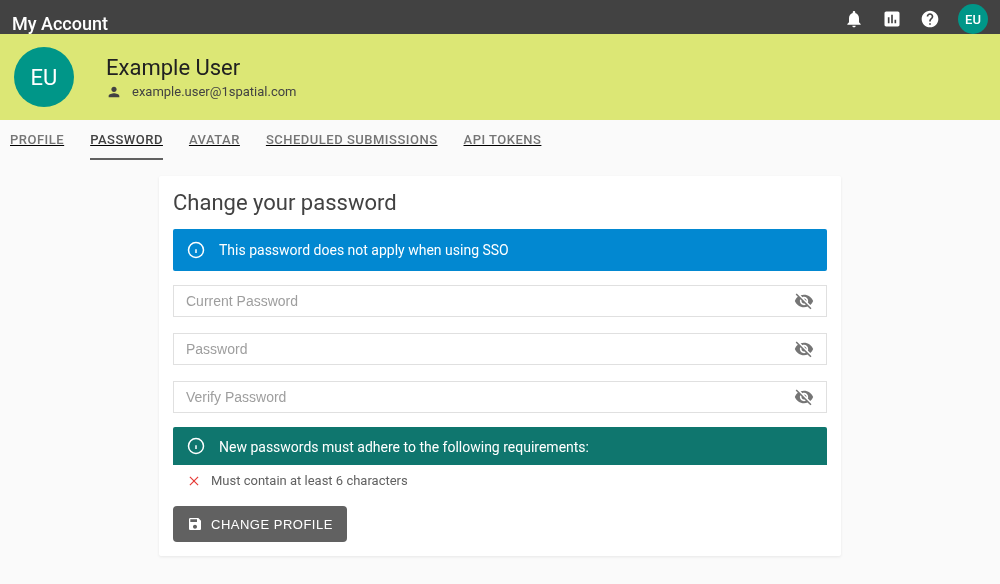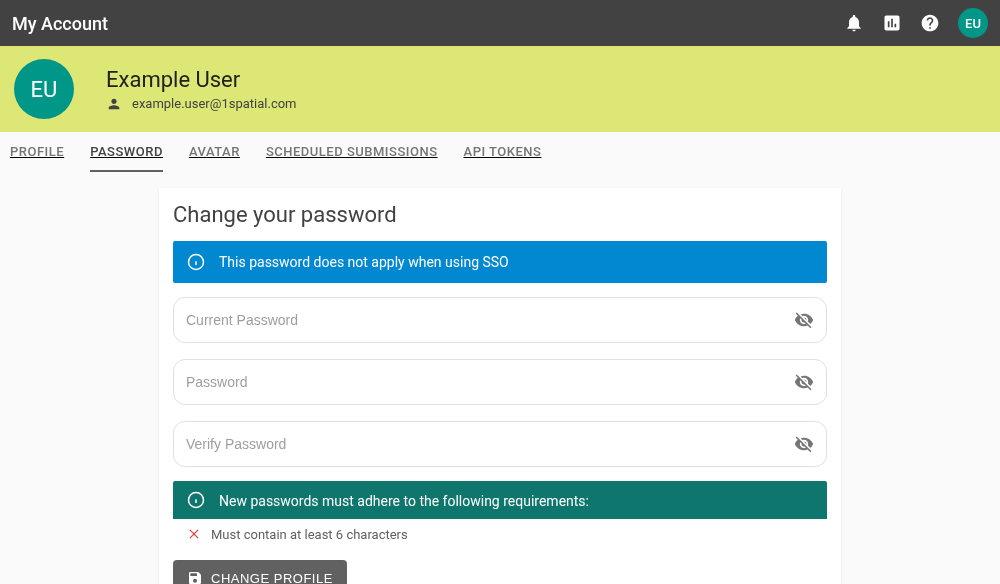--- a/index.html
+++ b/index.html
@@ -1,23 +1,23 @@
 <!DOCTYPE html>
 <html><head>
   <meta charset="utf-8">
   <style>
     * { margin: 0; padding: 0; box-sizing: border-box; }
     body { font-family: Roboto, Arial, sans-serif; background: #fafafa; width: 1000px; height: 584px; overflow: hidden; }
 
     .topbar {
       background: #424242;
       color: #fff;
-      height: 46px;
-      display: flex;
-      align-items: center;
+      height: 34px;
+      display: flex;
+      align-items: flex-end;
       padding: 0 12px;
     }
     .topbar-title { font-size: 18px; font-weight: 500; flex: 1; }
     .topbar-icons { display: flex; align-items: center; gap: 18px; }
     .topbar-icon { width: 20px; height: 20px; fill: #fff; cursor: pointer; }
     .topbar-avatar {
       width: 30px; height: 30px; border-radius: 50%;
       background: #009688; color: #fff;
       display: flex; align-items: center; justify-content: center;
       font-size: 13px; font-weight: 500; cursor: pointer;
@@ -82,22 +82,22 @@
       align-items: center;
       gap: 14px;
       font-size: 14px;
       border-radius: 2px;
       margin-bottom: 14px;
     }
     .info-banner svg { width: 18px; height: 18px; fill: none; stroke: #fff; stroke-width: 2; flex-shrink: 0; }
 
     .input-row {
       border: 1px solid #e0e0e0;
-      border-radius: 12px;
-      height: 46px;
+      border-radius: 0;
+      height: 32px;
       display: flex;
       align-items: center;
       padding: 0 12px;
       margin-bottom: 16px;
     }
     .input-row input {
       flex: 1;
       border: none;
       outline: none;
       font-size: 14px;
@@ -115,21 +115,21 @@
       align-items: flex-end;
       gap: 14px;
       font-size: 14px;
       border-radius: 2px 2px 0 0;
     }
     .req-banner svg { width: 18px; height: 18px; fill: none; stroke: #fff; stroke-width: 2; flex-shrink: 0; }
 
     .req-item {
       padding: 8px 14px;
       display: flex;
-      align-items: flex-start;
+      align-items: center;
       gap: 10px;
       font-size: 13px;
       color: #616161;
     }
     .req-item .x-icon { width: 14px; height: 14px; stroke: #e53935; stroke-width: 2; fill: none; }
 
     .action-btn {
       margin-top: 10px;
       background: #616161;
       color: #fff;

